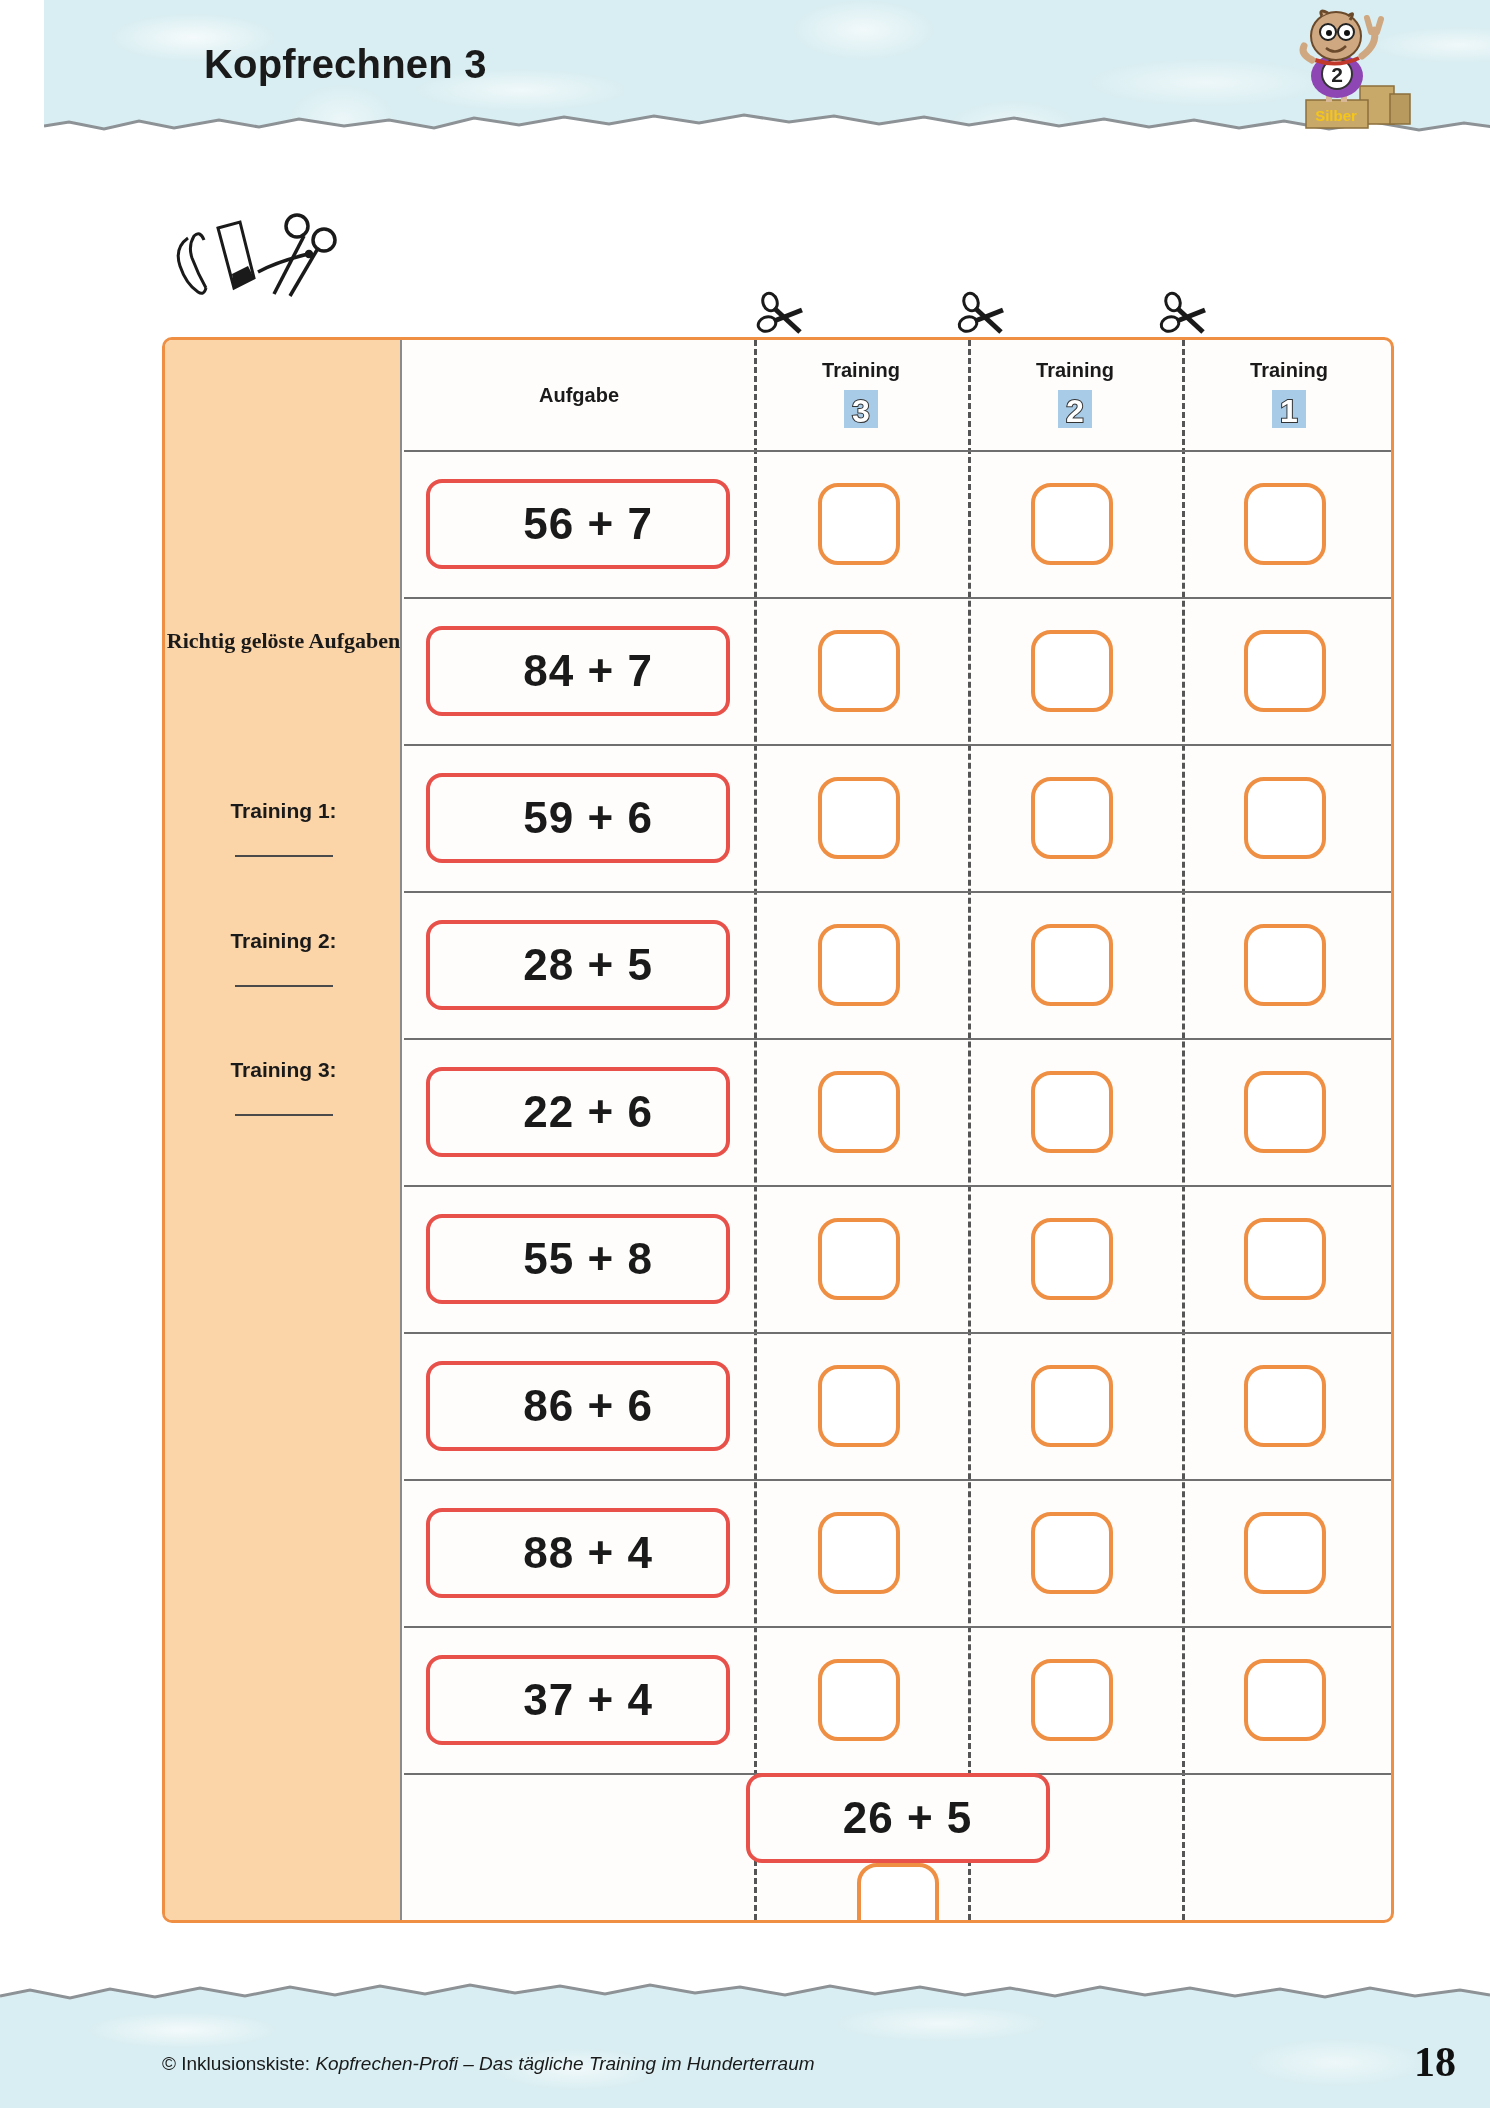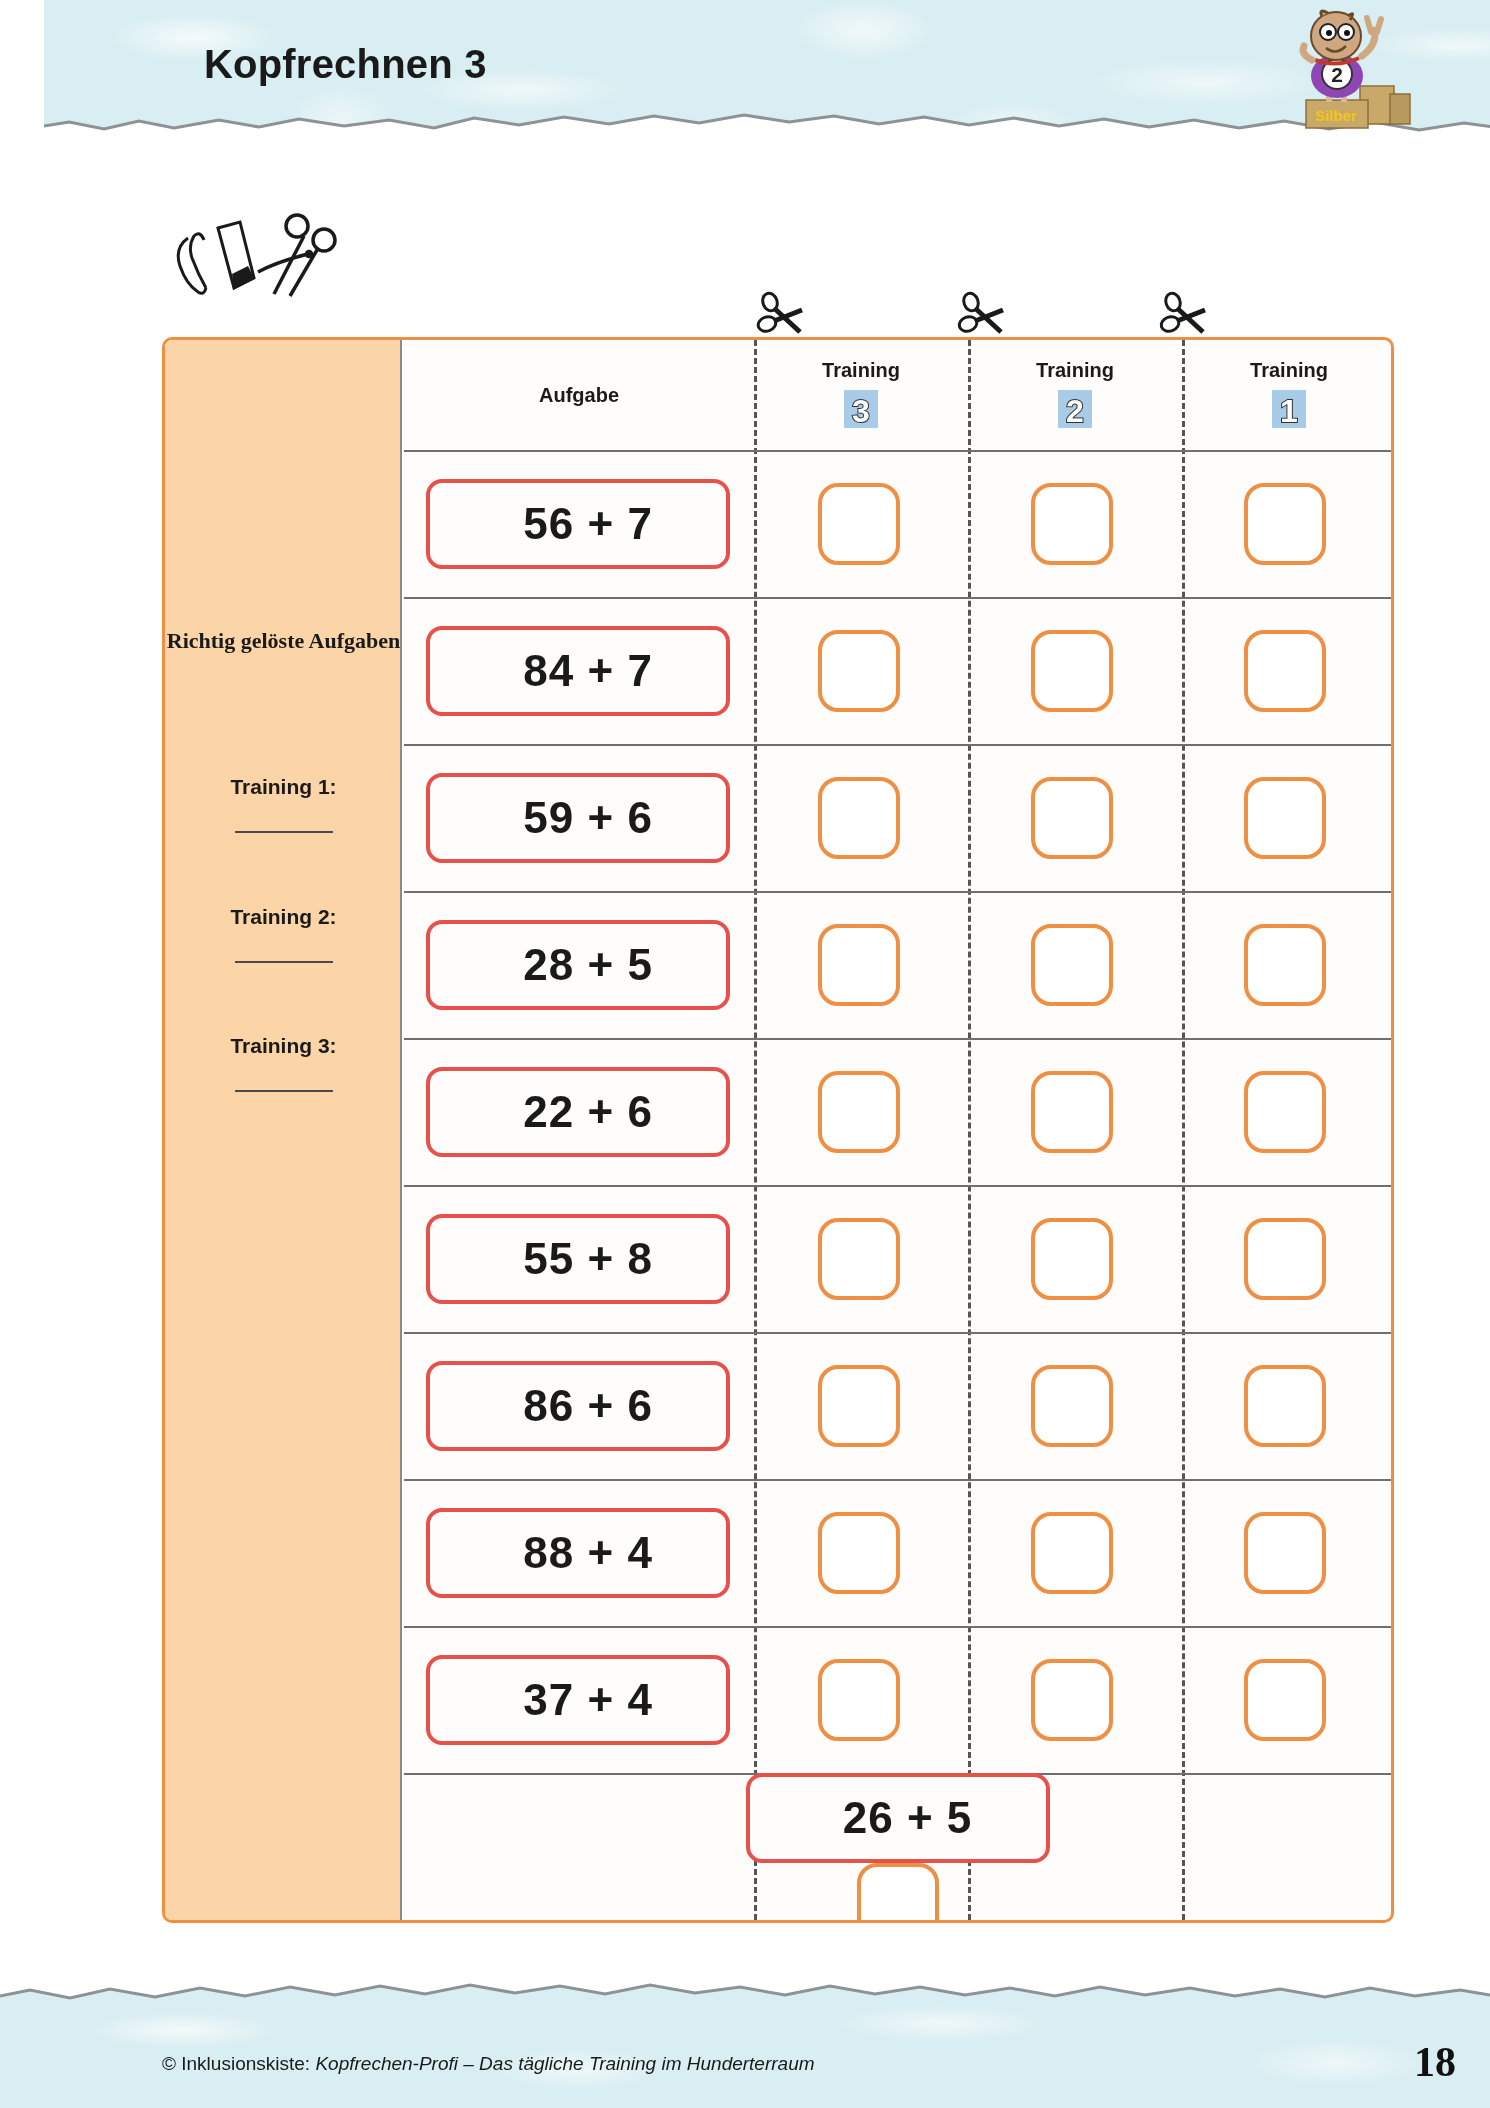--- a/index.html
+++ b/index.html
@@ -58,21 +58,21 @@
     background:#fbd4a8;
     border-right:2px solid #8b8b8b;
     box-sizing:border-box;
   }
   .sidebar-title{
     position:absolute;left:0;top:285px;width:237px;
     text-align:center;font-size:22px;font-weight:bold;color:#1a1a1a;
     line-height:31px;
     font-family:Liberation Serif, serif;
   }
-  .sb-block{position:absolute;left:0;width:237px;text-align:center;}
+  .sb-block{position:absolute;left:0;width:237px;text-align:center;margin-top:24px;}
   .sb-label{font-size:21px;font-weight:bold;color:#1a1a1a;}
   .sb-line{
     width:98px;height:0;border-bottom:2px solid #4a4a4a;
     margin:32px auto 0 auto;
   }
   .sb1{top:435px;} .sb2{top:565px;} .sb3{top:694px;}
   .cutline{
     position:absolute;top:0;height:100%;width:0;
     border-left:3px dashed #555;
   }

